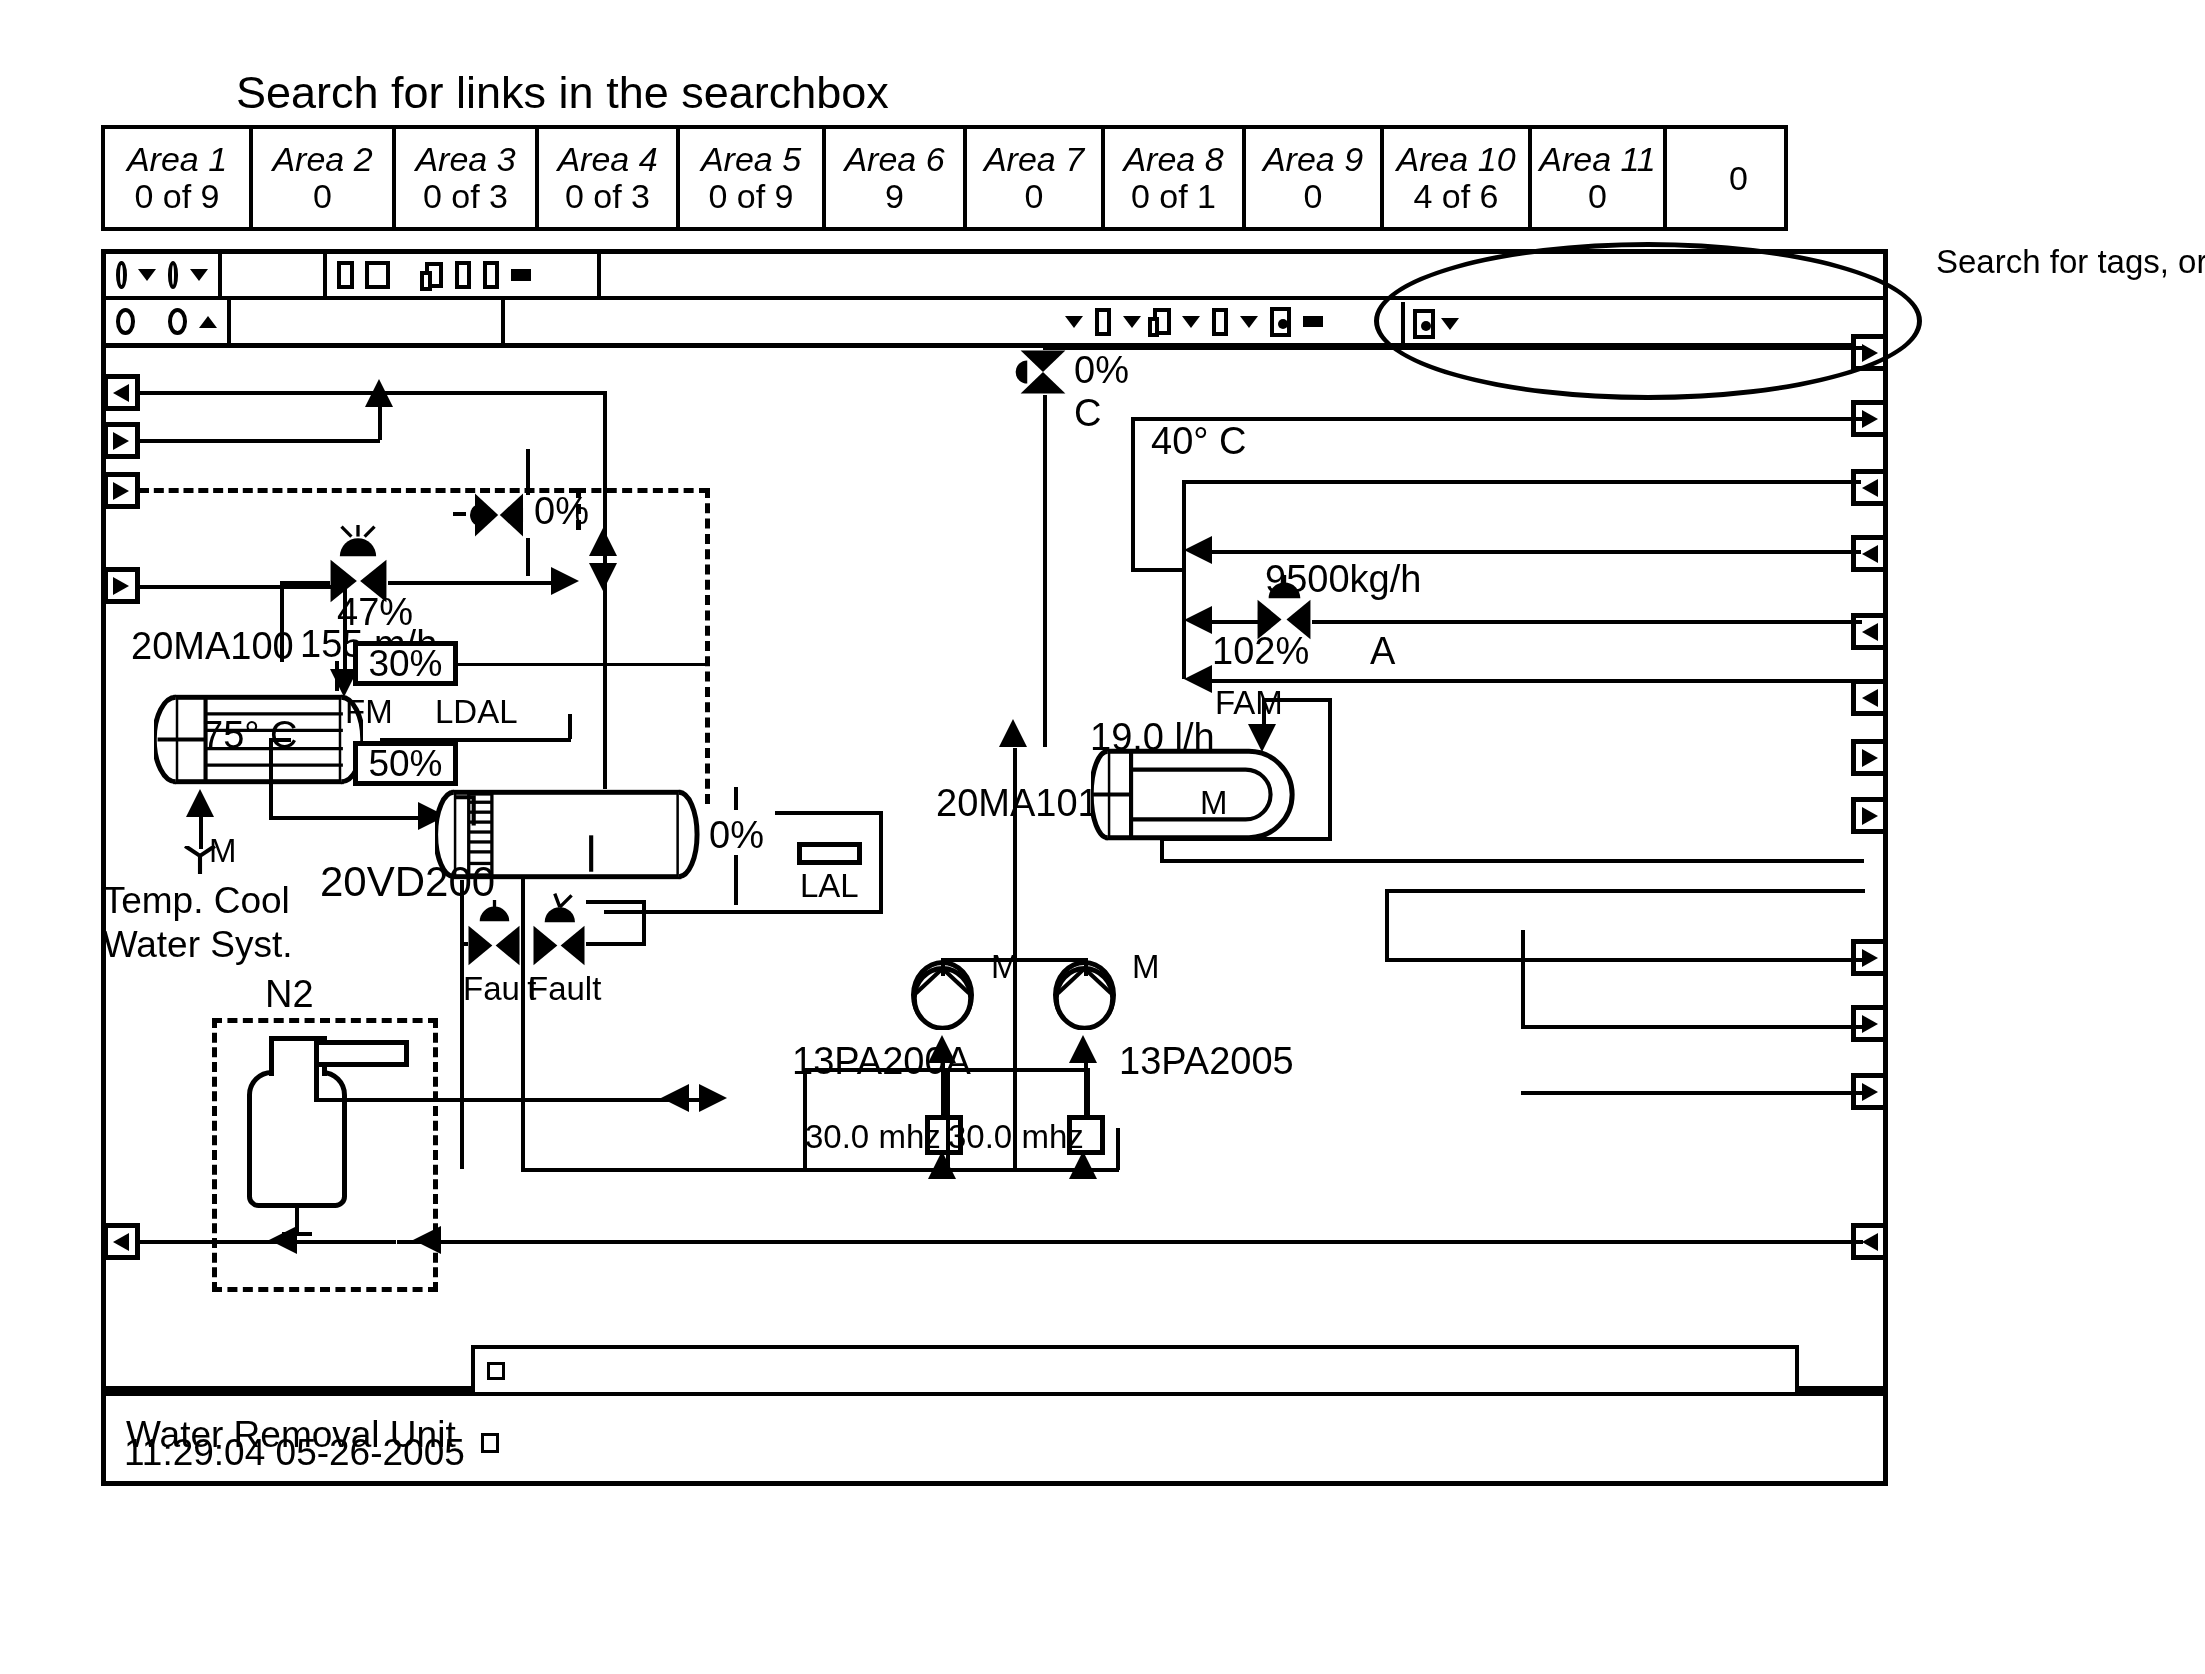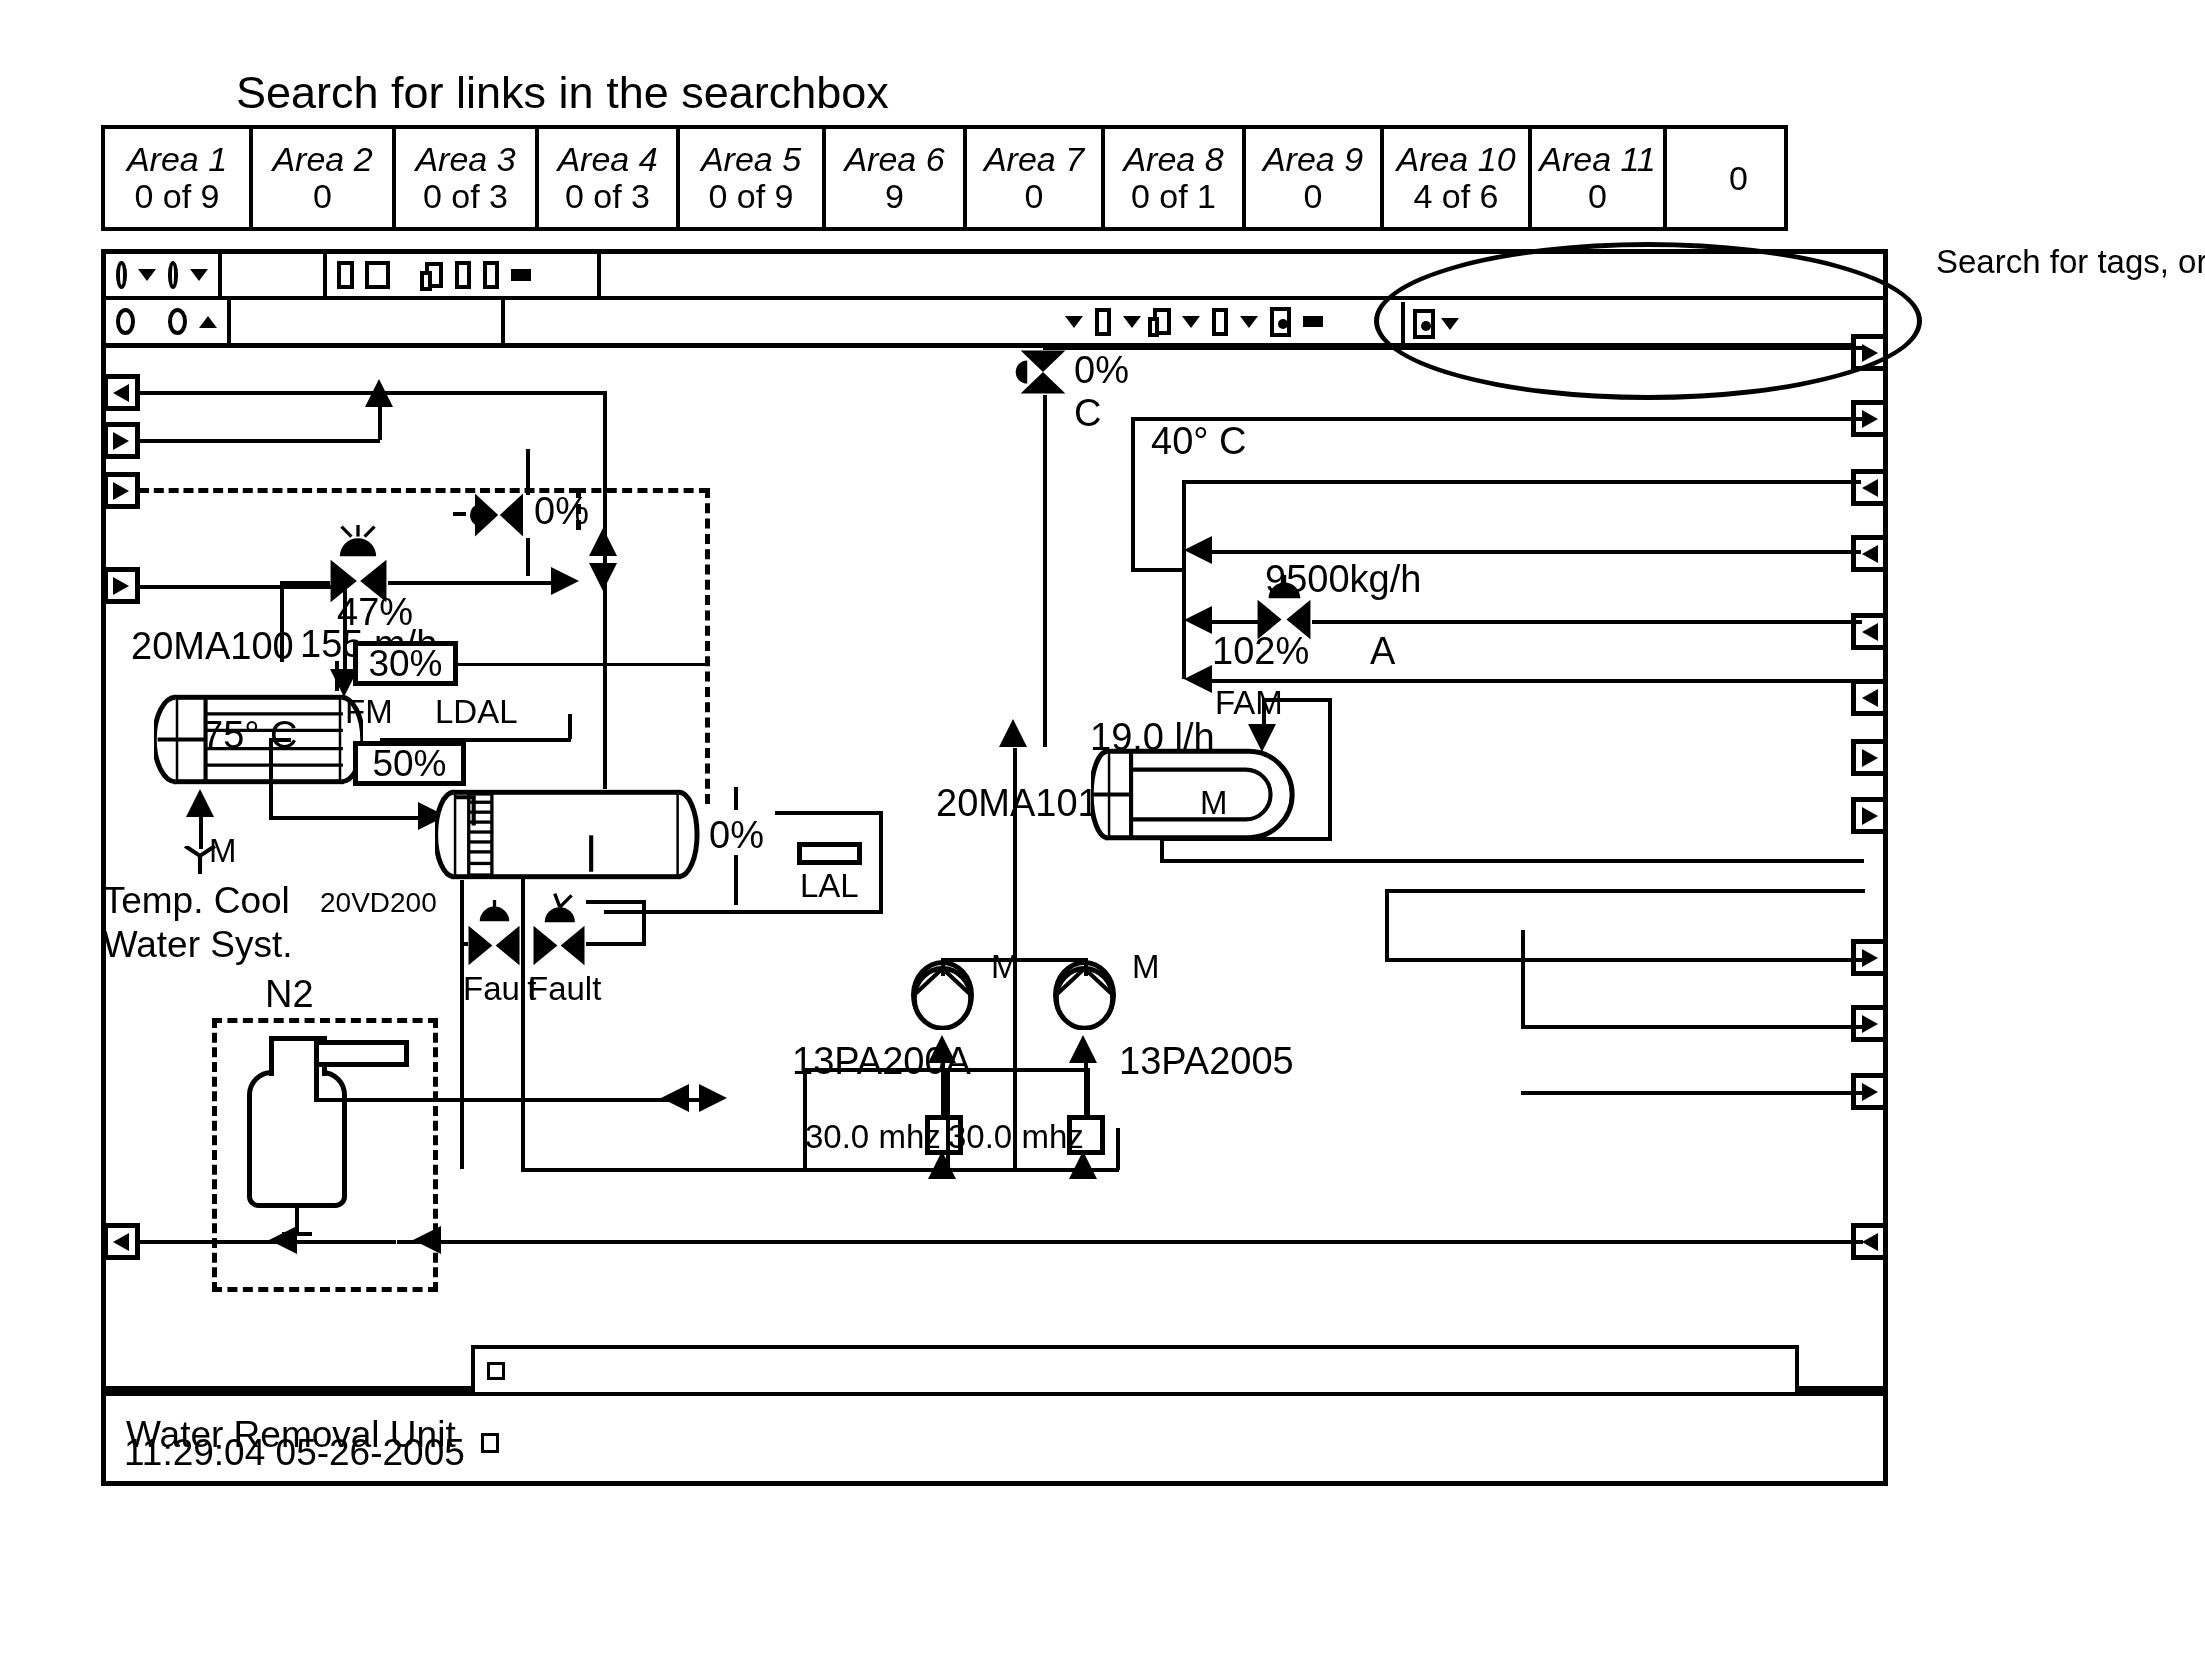--- a/index.html
+++ b/index.html
@@ -327,21 +327,21 @@
     <div class="t" style="left:96px;top:365px">75° C</div>
     <div class="h" style="left:274px;top:389px;width:191px"></div>
     <div class="v" style="left:462px;top:365px;height:25px"></div>
     <div class="t sm" style="left:103px;top:483px">M</div>
 
     <div class="vbox" style="left:247px;top:292px;width:105px;height:45px">
       <span>30%</span>
       </div>
     <div class="t sm" style="left:239px;top:344px">FM</div>
     <div class="t sm" style="left:329px;top:344px">LDAL</div>
-    <div class="vbox" style="left:247px;top:392px;width:113px;height:45px">
+    <div class="vbox" style="left:247px;top:392px;width:105px;height:45px">
       <span>50%</span>
       </div>
     <div class="h thin" style="left:352px;top:314px;width:249px"></div>
 
     <div class="abs" style="left:329px;top:440px;width:266px;height:91px">
       <svg width="266" height="91" viewBox="0 0 320 110">
         <rect x="22" y="4" width="272" height="102" fill="#fff" stroke="#000" stroke-width="6"></rect>
         <path d="M22,4 a22,51 0 0 0 0,102" fill="#fff" stroke="#000" stroke-width="6"></path>
         <path d="M294,4 a22,51 0 0 1 0,102" fill="#fff" stroke="#000" stroke-width="6"></path>
         <rect x="40" y="6" width="28" height="98" fill="#fff" stroke="#000" stroke-width="4"></rect>
@@ -349,21 +349,21 @@
         <line x1="40" y1="28" x2="68" y2="28" stroke="#000" stroke-width="4"></line>
         <line x1="40" y1="40" x2="68" y2="40" stroke="#000" stroke-width="4"></line>
         <line x1="40" y1="52" x2="68" y2="52" stroke="#000" stroke-width="4"></line>
         <line x1="40" y1="64" x2="68" y2="64" stroke="#000" stroke-width="4"></line>
         <line x1="40" y1="76" x2="68" y2="76" stroke="#000" stroke-width="4"></line>
         <line x1="40" y1="90" x2="68" y2="90" stroke="#000" stroke-width="4"></line>
         <path d="M24,10 l22,0 l0,34" fill="none" stroke="#000" stroke-width="5"></path>
         <line x1="188" y1="56" x2="188" y2="100" stroke="#000" stroke-width="5"></line>
       </svg>
     </div>
-    <div class="t" style="left:214px;top:538px;font-size:28px">20VD200</div>
+    <div class="t" style="left:214px;top:509px;font-size:42px">20VD200</div>
     <div class="t" style="left:603px;top:465px">0%</div>
     <div class="v" style="left:628px;top:438px;height:23px"></div>
     <div class="v" style="left:628px;top:506px;height:50px"></div>
 
     <div class="abs" style="left:669px;top:462px;width:108px;height:103px;border-top:4.2px solid #000;border-right:4.2px solid #000;box-sizing:border-box"></div>
     <div class="abs" style="left:691px;top:493px;width:65px;height:23px;border:5px solid #000;box-sizing:border-box;background:#fff"></div>
     <div class="t sm" style="left:694px;top:518px">LAL</div>
     <div class="h" style="left:498px;top:561px;width:279px"></div>
 
     <div class="v" style="left:497px;top:179px;height:261px"></div>

